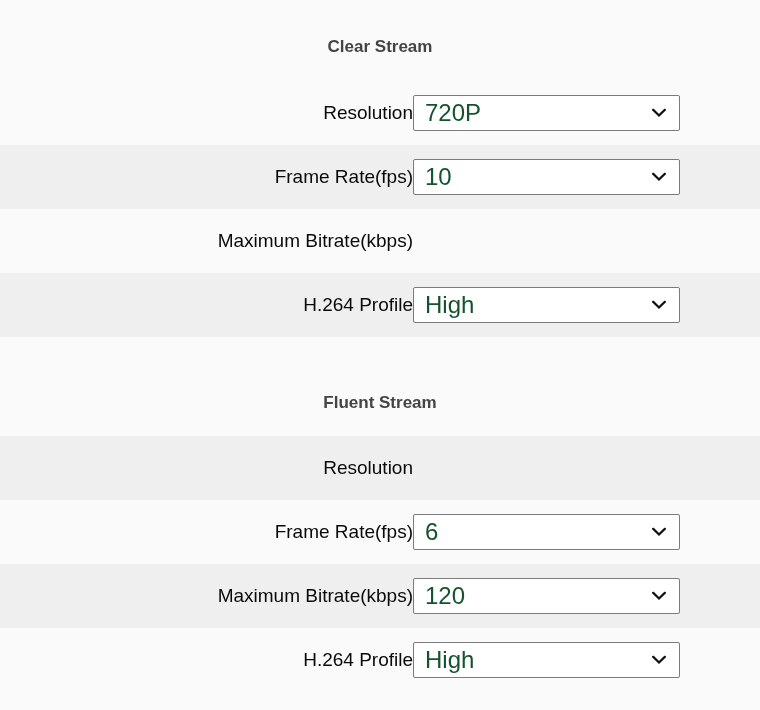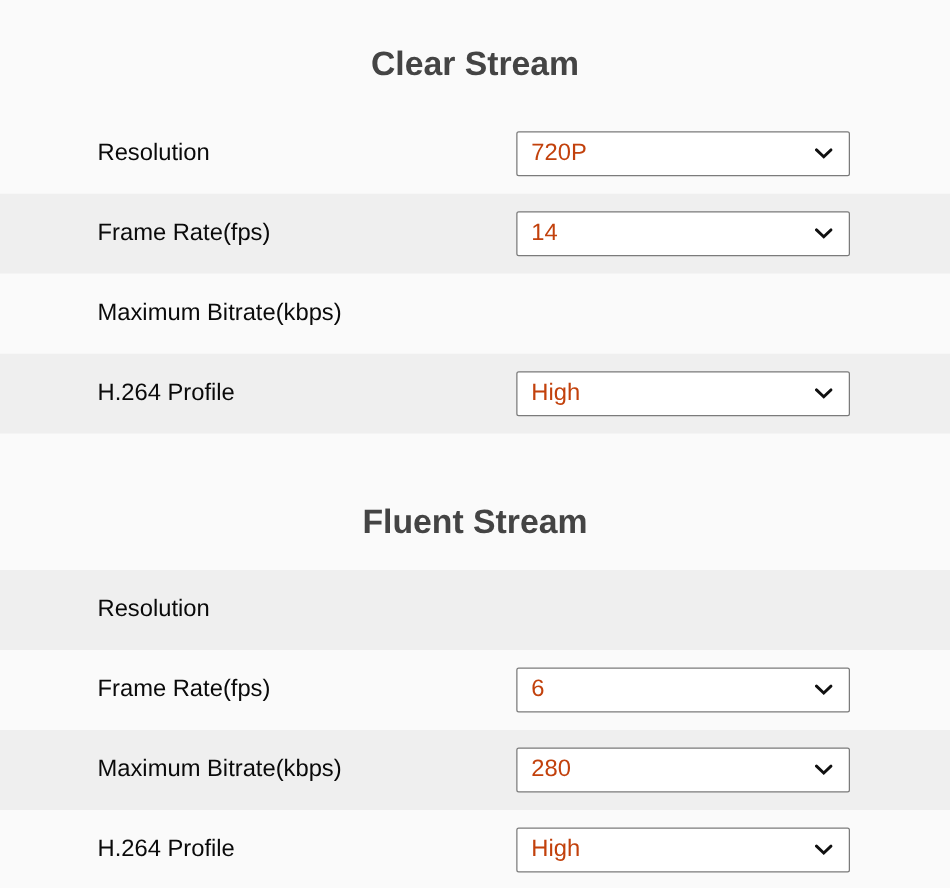--- a/index.html
+++ b/index.html
@@ -14,40 +14,41 @@
     overflow: hidden;
   }
   .page {
     position: relative;
     width: 760px;
     height: 710px;
     background: #fafafa;
   }
   .section-title {
     text-align: center;
-    font-size: 27px;
+    font-size: 17px;
     font-weight: bold;
     color: #444444;
     letter-spacing: 0px;
     line-height: 1;
     background: #fafafa;
   }
   .section-title.first { padding-top: 38px; padding-bottom: 0px; }
   .section-title.second { padding-top: 27px; padding-bottom: 0px; }
 
   .spacer-after-title-1 { height: 26px; background: #fafafa; }
   .spacer-after-title-2 { height: 25px; background: #fafafa; }
 
   .gap-block { height: 30px; background: #fafafa; }
 
   .row {
     height: 64px;
     display: flex;
     align-items: center;
     box-sizing: border-box;
+    text-align: right;
   }
   .row.shade-light { background: #fafafa; }
   .row.shade-gray  { background: #efefef; }
 
   .row-label {
     width: 413px;
     padding-left: 78px;
     box-sizing: border-box;
     font-size: 19px;
     color: #0a0a0a;
@@ -64,22 +65,22 @@
     position: relative;
     width: 267px;
     height: 36px;
     box-sizing: border-box;
     background: #ffffff;
     border: 1px solid #7b7b7b;
     border-radius: 2px;
     display: flex;
     align-items: center;
     padding-left: 11px;
-    font-size: 19px;
-    color: #c2410c;
+    font-size: 24px;
+    color: #14532d;
     font-family: "Liberation Sans", sans-serif;
     cursor: default;
     box-shadow: 0 0 0 0 rgba(0,0,0,0);
   }
   .chevron {
     position: absolute;
     right: 13px;
     top: 50%;
     transform: translateY(-50%);
     width: 14px;
@@ -110,21 +111,21 @@
           </svg>
         </span>
       </div>
     </div>
   </div>
 
   <div class="row shade-gray">
     <div class="row-label">Frame Rate(fps)</div>
     <div class="select-wrap">
       <div class="fake-select">
-        <span>14</span>
+        <span>10</span>
         <span class="chevron">
           <svg width="14" height="9" viewBox="0 0 14 9" xmlns="http://www.w3.org/2000/svg">
             <path d="M1.2 1.4 L7 7 L12.8 1.4" fill="none" stroke="#111111" stroke-width="2.3" stroke-linecap="square" stroke-linejoin="miter"></path>
           </svg>
         </span>
       </div>
     </div>
   </div>
 
   <div class="row shade-light">
@@ -165,21 +166,21 @@
           </svg>
         </span>
       </div>
     </div>
   </div>
 
   <div class="row shade-gray">
     <div class="row-label">Maximum Bitrate(kbps)</div>
     <div class="select-wrap">
       <div class="fake-select">
-        <span>280</span>
+        <span>120</span>
         <span class="chevron">
           <svg width="14" height="9" viewBox="0 0 14 9" xmlns="http://www.w3.org/2000/svg">
             <path d="M1.2 1.4 L7 7 L12.8 1.4" fill="none" stroke="#111111" stroke-width="2.3" stroke-linecap="square" stroke-linejoin="miter"></path>
           </svg>
         </span>
       </div>
     </div>
   </div>
 
   <div class="row shade-light">

